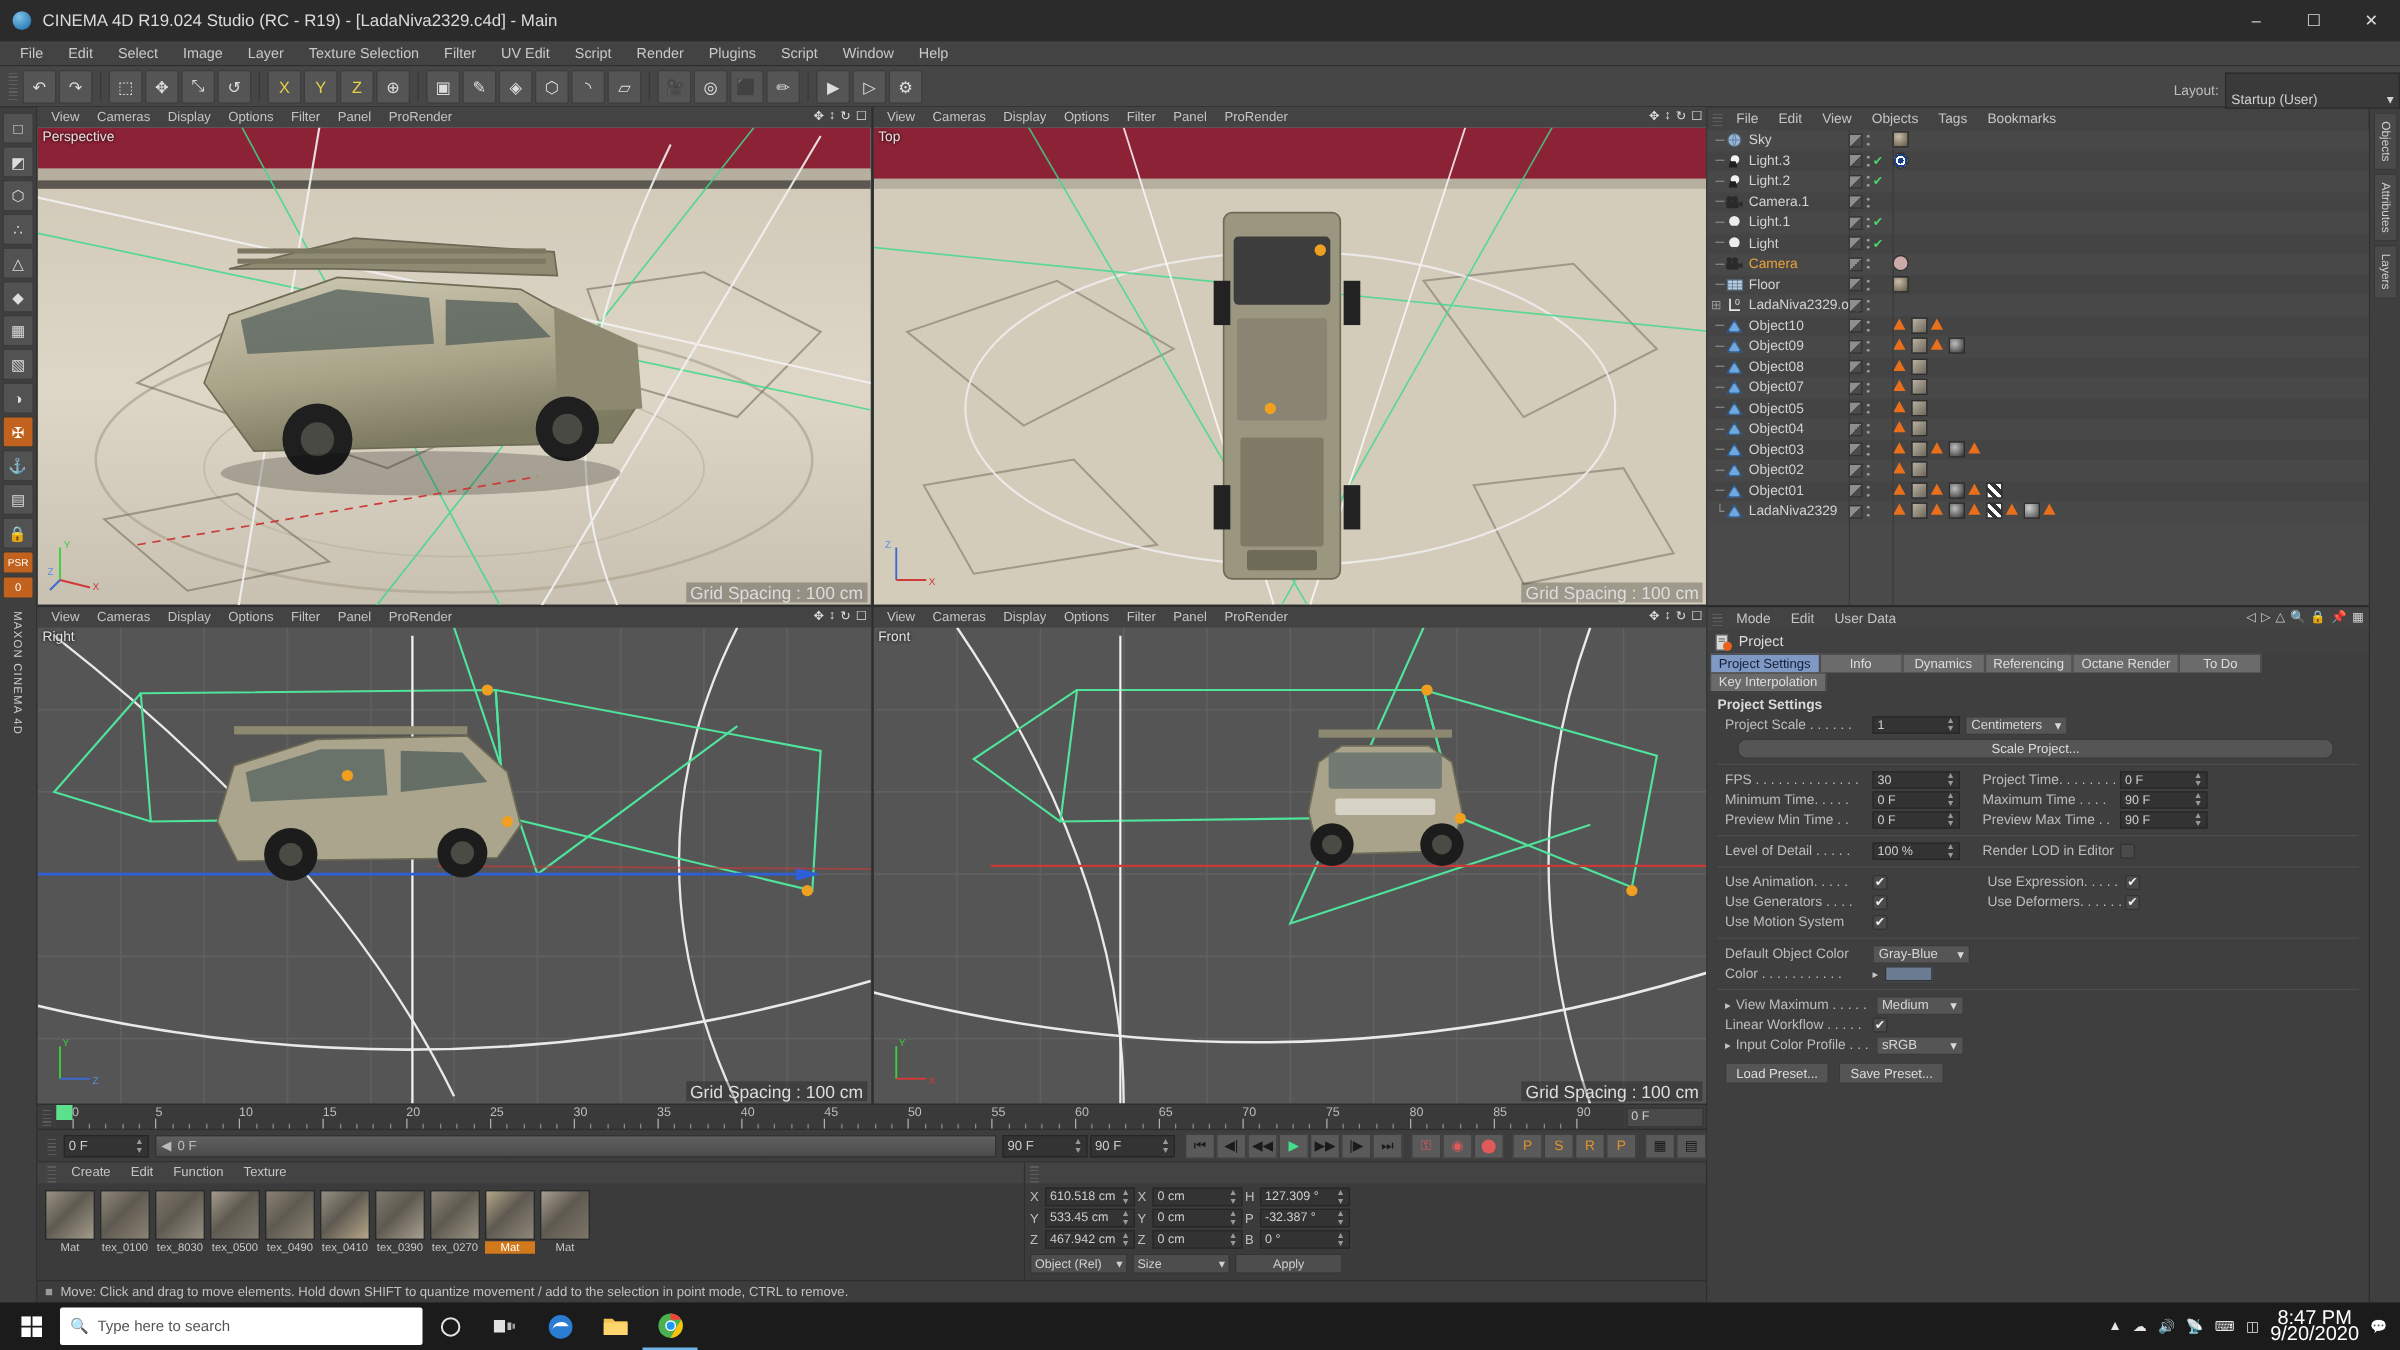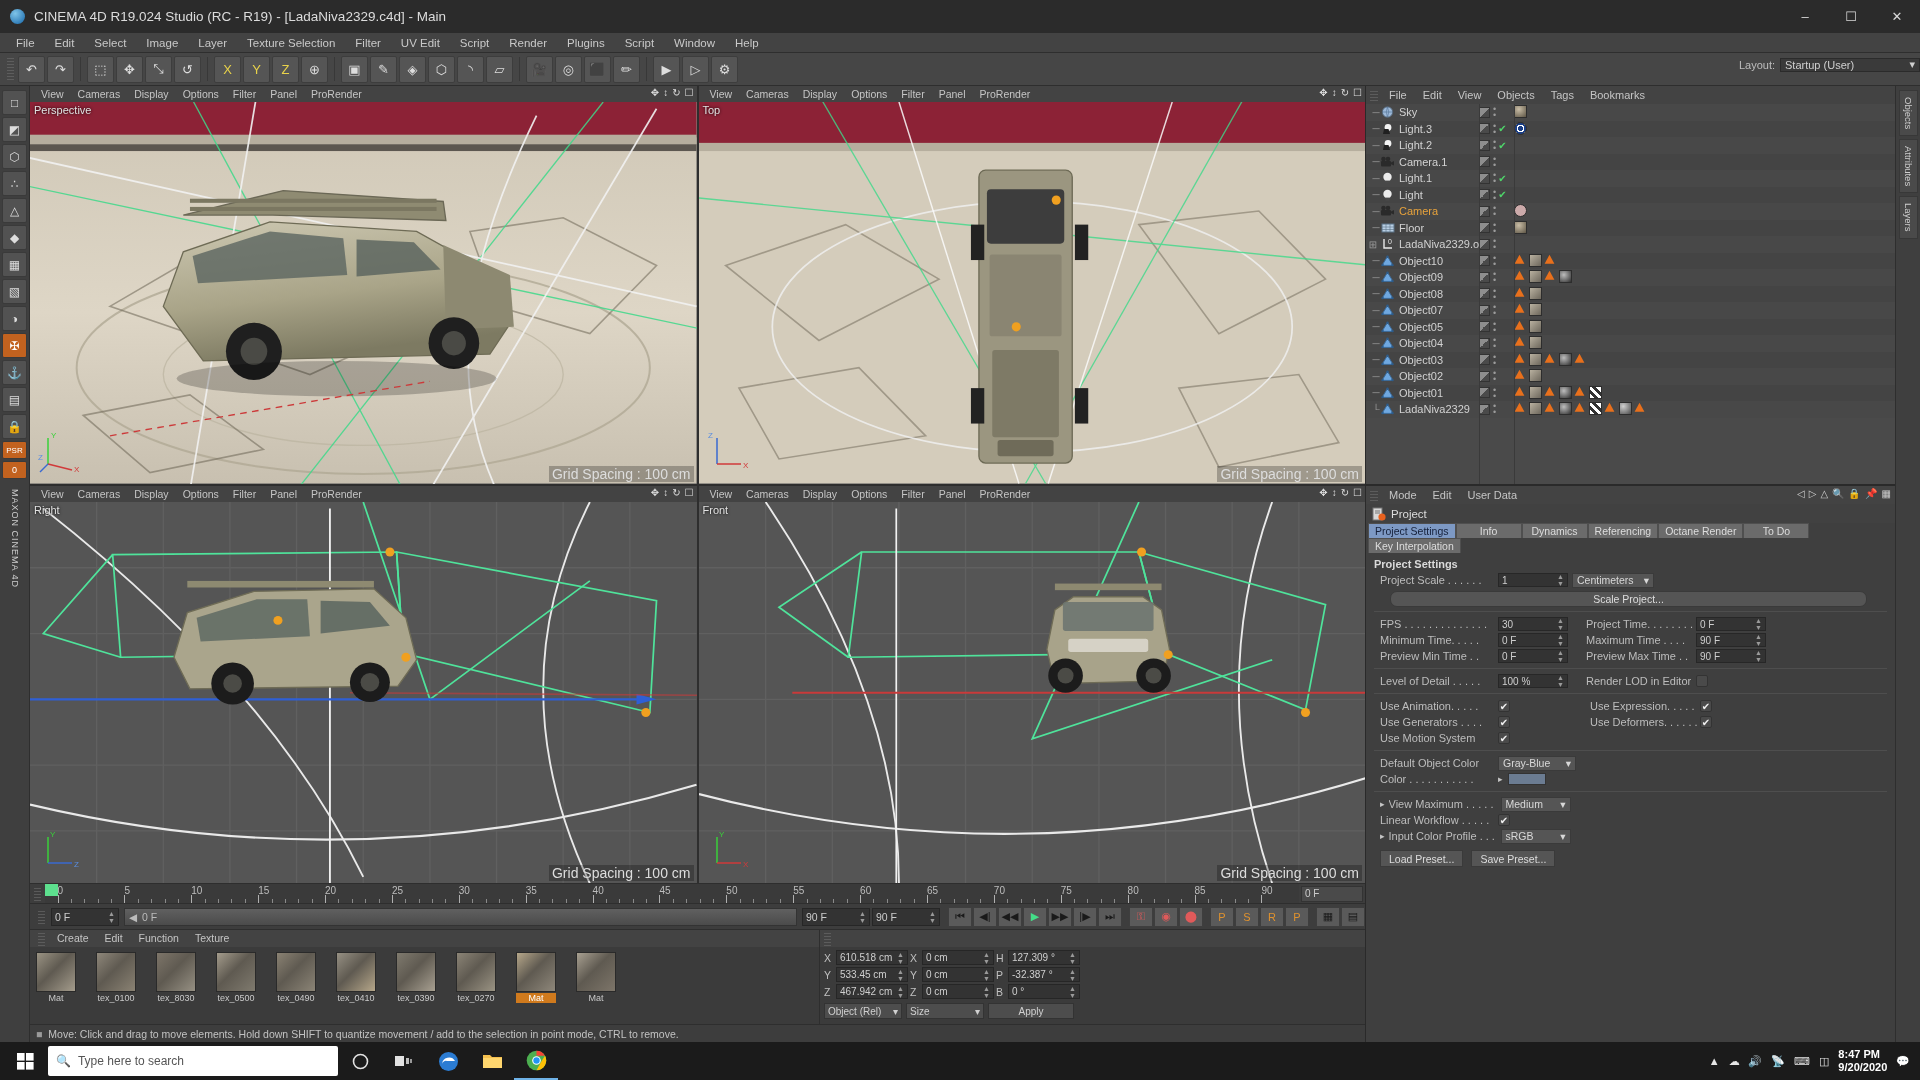--- a/index.html
+++ b/index.html
@@ -17,21 +17,21 @@
   .tb-btn{width:46px;height:33px;display:flex;align-items:center;justify-content:center;color:#d8d8d8;font-size:13px;}
   
   .menubar{height:20px;background:#434343;display:flex;align-items:center;padding-left:6px;border-bottom:1px solid #2e2e2e;}
   .menubar .mi{padding:0 10px;font-size:11.5px;color:#c9c9c9;line-height:20px;}
   
   .toolbar{height:33px;background:#464646;display:flex;align-items:center;padding-left:4px;border-bottom:1px solid #2e2e2e;position:relative;}
   .tgrip{width:7px;height:22px;background:repeating-linear-gradient(0deg,#6d6d6d 0 1px,transparent 1px 3px);margin:0 3px;opacity:.6;}
   .tbtn{width:27px;height:27px;margin:0 1px;border-radius:2px;background:#555;border:1px solid #3d3d3d;display:flex;align-items:center;justify-content:center;color:#ddd;font-size:13px;}
   .tsep{width:1px;height:24px;background:#383838;margin:0 5px;}
   .layoutbox{position:absolute;right:0;top:5px;display:flex;align-items:center;gap:5px;font-size:11px;color:#bdbdbd;}
-  .layoutsel{width:140px;height:14px;background:#3a3a3a;border:1px solid #2b2b2b;display:flex;align-items:flex-end;padding:0 4px;font-size:11px;color:#d0d0d0;justify-content:space-between;}
+  .layoutsel{width:140px;height:29px;background:#3a3a3a;border:1px solid #2b2b2b;display:flex;align-items:flex-end;padding:0 4px;font-size:11px;color:#d0d0d0;justify-content:space-between;}
   
   .app{display:flex;height:1080px;flex-direction:column;}
   .body-row{display:flex;flex:1;min-height:0;}
   .leftbar{width:30px;background:#3f3f3f;border-right:1px solid #2e2e2e;display:flex;flex-direction:column;align-items:center;padding-top:4px;}
   .lb{width:25px;height:25px;margin-bottom:2px;border-radius:2px;background:#525252;border:1px solid #3a3a3a;display:flex;align-items:center;justify-content:center;font-size:12px;color:#ddd;}
   .lb.orange{background:#c2621f;color:#fff;}
   .lb.small{height:18px;}
   .lb-label{font-size:9px;color:#cfcfcf;writing-mode:vertical-rl;margin-top:8px;letter-spacing:1px;}
   .center{flex:1;display:flex;flex-direction:column;min-width:0;}
   .rightcol{width:530px;display:flex;flex-direction:column;background:#3f3f3f;border-left:1px solid #2a2a2a;}
@@ -62,21 +62,21 @@
   .scrub{flex:1;height:18px;background:linear-gradient(#606060,#4b4b4b);border:1px solid #333;display:flex;align-items:center;padding:0 4px;font-size:10.5px;color:#bbb;margin:0 3px;}
   .pbtn{width:24px;height:20px;background:#5a5a5a;border:1px solid #3e3e3e;display:flex;align-items:center;justify-content:center;font-size:11px;color:#1a1a1a;}
   .pbtn.red{color:#e05a5a;}
   .pbtn.play{color:#44dd88;}
   .pbtn.orange{color:#e0922e;}
   
   .bottom{height:95px;display:flex;background:#3f3f3f;border-top:1px solid #2e2e2e;}
   .matpanel{width:790px;display:flex;flex-direction:column;border-right:1px solid #2e2e2e;}
   .mat-menu{height:17px;background:#434343;display:flex;align-items:center;padding-left:4px;}
   .mat-menu .mi{padding:0 8px;font-size:10.5px;color:#c5c5c5;line-height:17px;}
-  .mat-row{flex:1;display:flex;padding:5px 6px;gap:20px;background:#3b3b3b;}
+  .mat-row{flex:1;display:flex;padding:5px 6px;gap:4px;background:#3b3b3b;}
   .mat{width:40px;}
   .mat-sw{width:40px;height:40px;border:1px solid #2a2a2a;}
   .mat-nm{font-size:9px;text-align:center;color:#c9c9c9;margin-top:1px;overflow:hidden;white-space:nowrap;}
   .mat.sel .mat-nm{background:#d07a1d;color:#fff;}
   .coordpanel{flex:1;display:flex;flex-direction:column;}
   .cp-head{height:17px;background:#434343;display:flex;align-items:center;font-size:10.5px;color:#c8c8c8;}
   .cp-head span{display:inline-block;margin-top:44px;}
   .cp-body{flex:1;background:#3b3b3b;padding:2px 4px;}
   .cp-line{display:flex;align-items:center;height:17px;gap:2px;font-size:10.5px;}
   .cp-ax{width:10px;color:#c0c0c0;}
@@ -126,21 +126,21 @@
   .hr{height:1px;background:#4e4e4e;margin:4px 8px;}
   .btnwide{height:16px;background:#555;border:1px solid #3a3a3a;border-radius:7px;font-size:10.5px;color:#ddd;display:flex;align-items:center;justify-content:center;}
   .btnsm{height:17px;background:#555;border:1px solid #3a3a3a;font-size:10.5px;color:#ddd;display:flex;align-items:center;justify-content:center;padding:0 8px;}
   .swatch{width:38px;height:12px;background:#6b7c92;border:1px solid #333;}
   
   .taskbar{height:38px;background:#1b1b1b;display:flex;align-items:center;padding-left:2px;}
   .tb-win{width:46px;height:38px;display:flex;align-items:center;justify-content:center;}
   .tb-search{width:290px;height:30px;background:#fff;border-radius:2px;display:flex;align-items:center;padding:0 8px;gap:7px;color:#555;font-size:12px;}
   .tb-app{width:44px;height:38px;display:flex;align-items:center;justify-content:center;}
   .tb-tray{margin-left:auto;display:flex;align-items:center;gap:9px;padding-right:10px;color:#e6e6e6;font-size:11px;}
-  .clock{text-align:left;line-height:13px;font-size:11px;color:#fff;font-weight:bold;}
+  .clock{text-align:center;line-height:13px;font-size:16px;color:#fff;}
 </style>
 </head>
 <body>
 
 <div class="app">
 
   <div class="titlebar">
     <div class="tb-icon"></div>
     <div class="tb-text">CINEMA 4D R19.024 Studio (RC - R19) - [LadaNiva2329.c4d] - Main</div>
     <div class="tb-btns">

